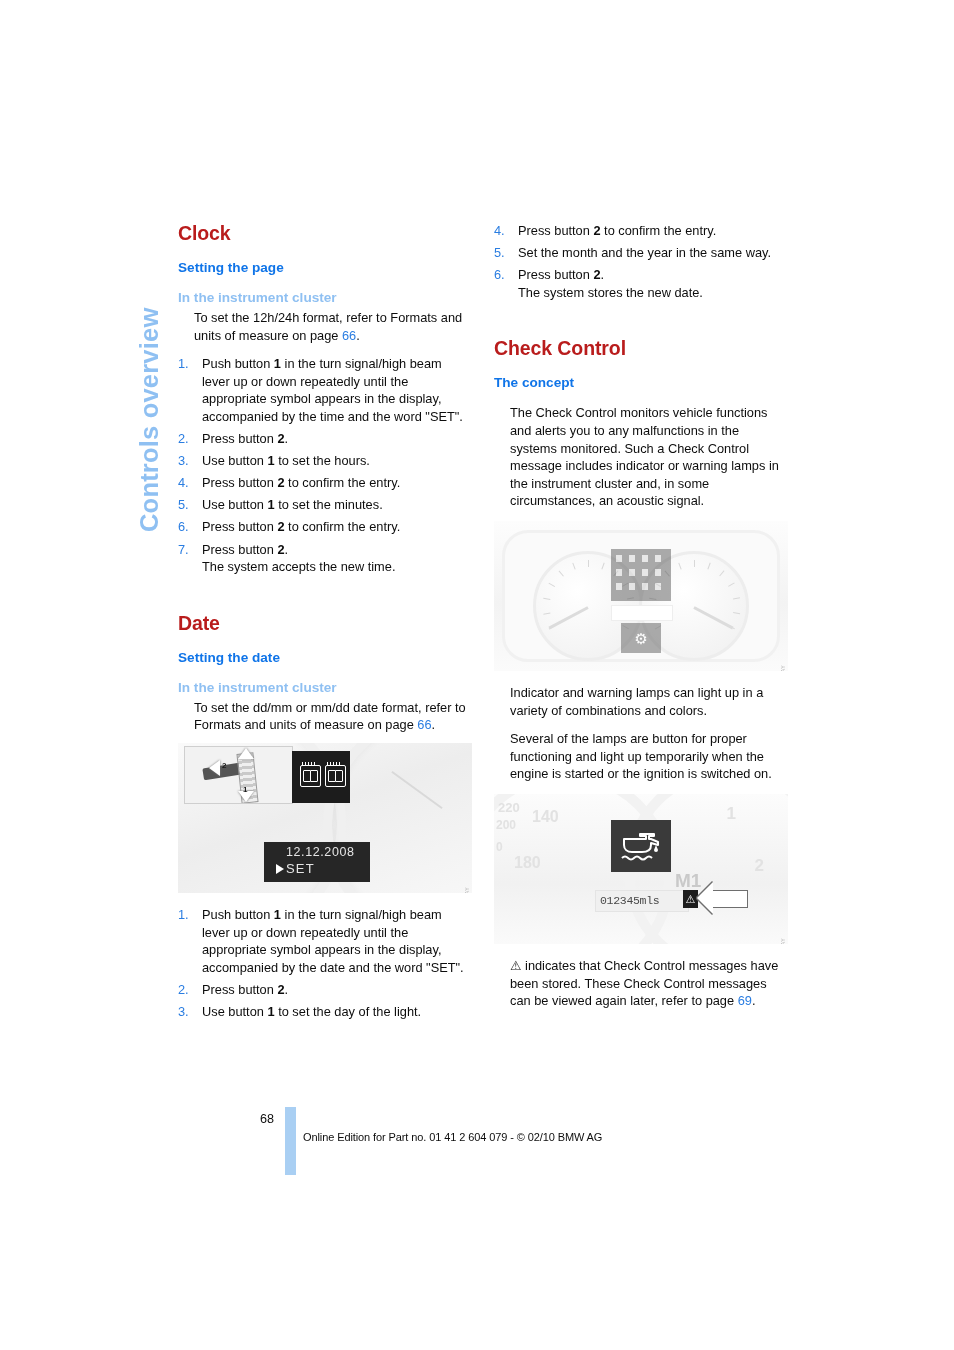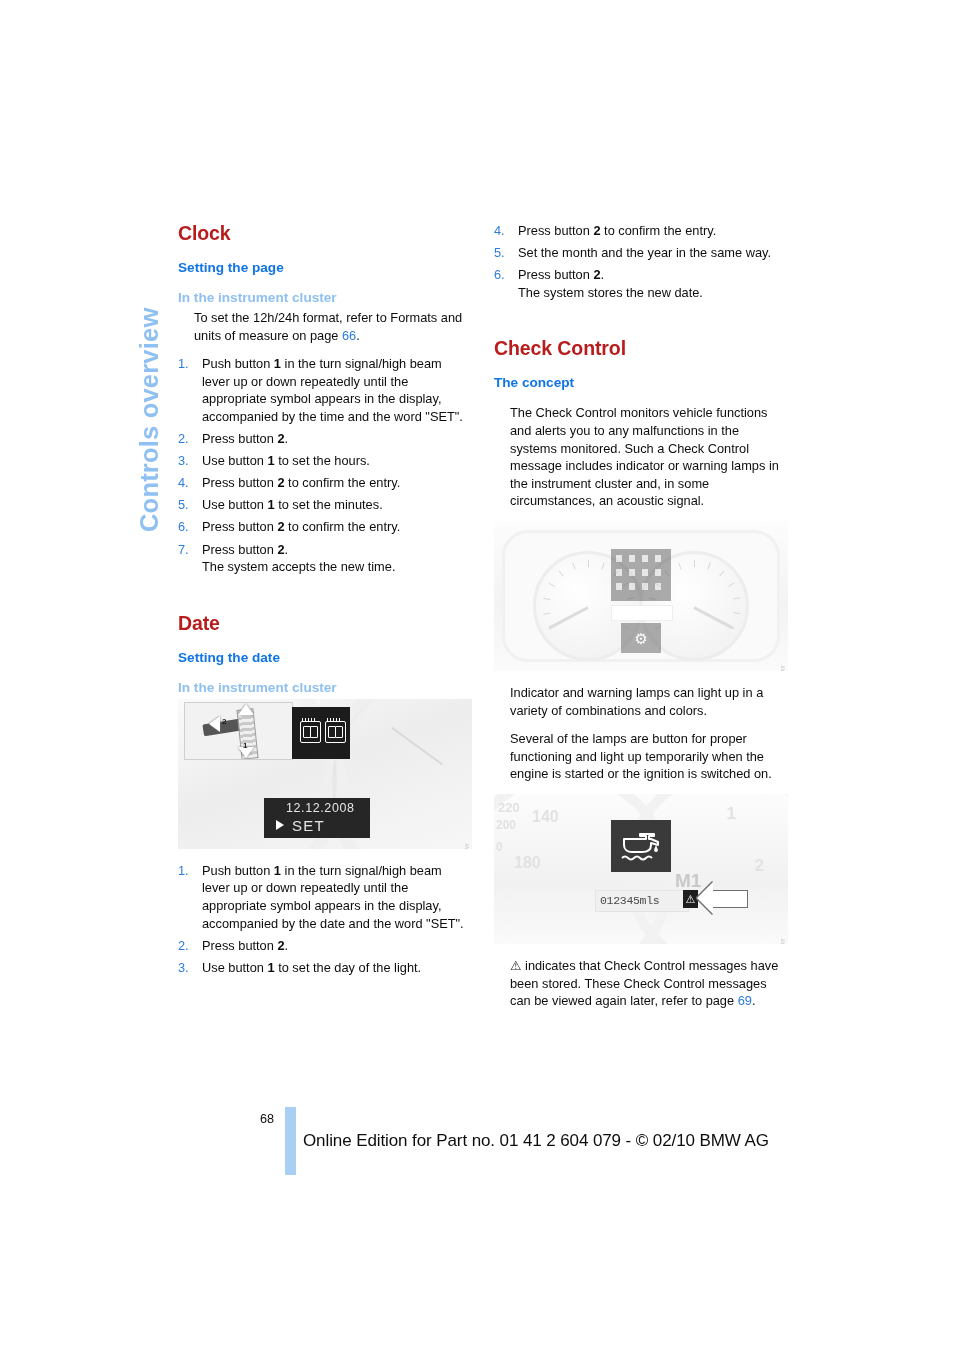--- a/index.html
+++ b/index.html
@@ -279,22 +279,22 @@
   }
   .fig-date .lcd-text .l1 {
     position: absolute;
     left: 22px; top: 3px;
     font-size: 12.5px;
     letter-spacing: 0.6px;
     font-family: "Liberation Sans", sans-serif;
   }
   .fig-date .lcd-text .l2 {
     position: absolute;
-    left: 28px; top: 19px;
-    font-size: 15px;
+    left: 22px; top: 19px;
+    font-size: 13px;
     letter-spacing: 1.2px;
     text-align: center;
   }
   .fig-date .lcd-text .tri {
     position: absolute;
     left: 12px; top: 22px;
     width: 0; height: 0;
     border-top: 5px solid transparent;
     border-bottom: 5px solid transparent;
     border-left: 8px solid #ffffff;
@@ -494,21 +494,21 @@
   .footer .tab {
     position: absolute;
     left: 285px; top: 3px;
     width: 11px;
     height: 68px;
     background: #a9cff3;
   }
   .footer .imprint {
     position: absolute;
     left: 303px; top: 27px;
-    font-size: 17px;
+    font-size: 11px;
     color: #0d0d0d;
     letter-spacing: -0.1px;
   }
 </style>
 </head>
 <body>
 
 <div class="page">
 
   <div class="running-head">
@@ -534,20 +534,21 @@
         <li><span class="num">6.</span><span>Press button </span><b>2</b><span> to confirm the entry.</span></li>
         <li><span class="num">7.</span><span>Press button </span><b>2</b><span>.</span><br><span>The system accepts the new time.</span></li>
       </ol>
 
       <div class="spacer-lg"></div>
 
       <h1 class="sec">Date</h1>
       <h2 class="sub">Setting the date</h2>
       <h3 class="subsub">In the instrument cluster</h3>
 
+      <p class="body tight"><span>To set the dd/mm or mm/dd date format, refer to Formats and units of measure on page </span><span class="pref">66</span><span>.</span></p>
 
       <div class="figure fig-date">
         <div class="dial-left"></div>
         <div class="dial-right"></div>
         <div class="needle"></div>
 
         <div class="inset">
           <div class="lever"></div>
           <div class="stalk"></div>
           <div class="arrow-up"></div>

